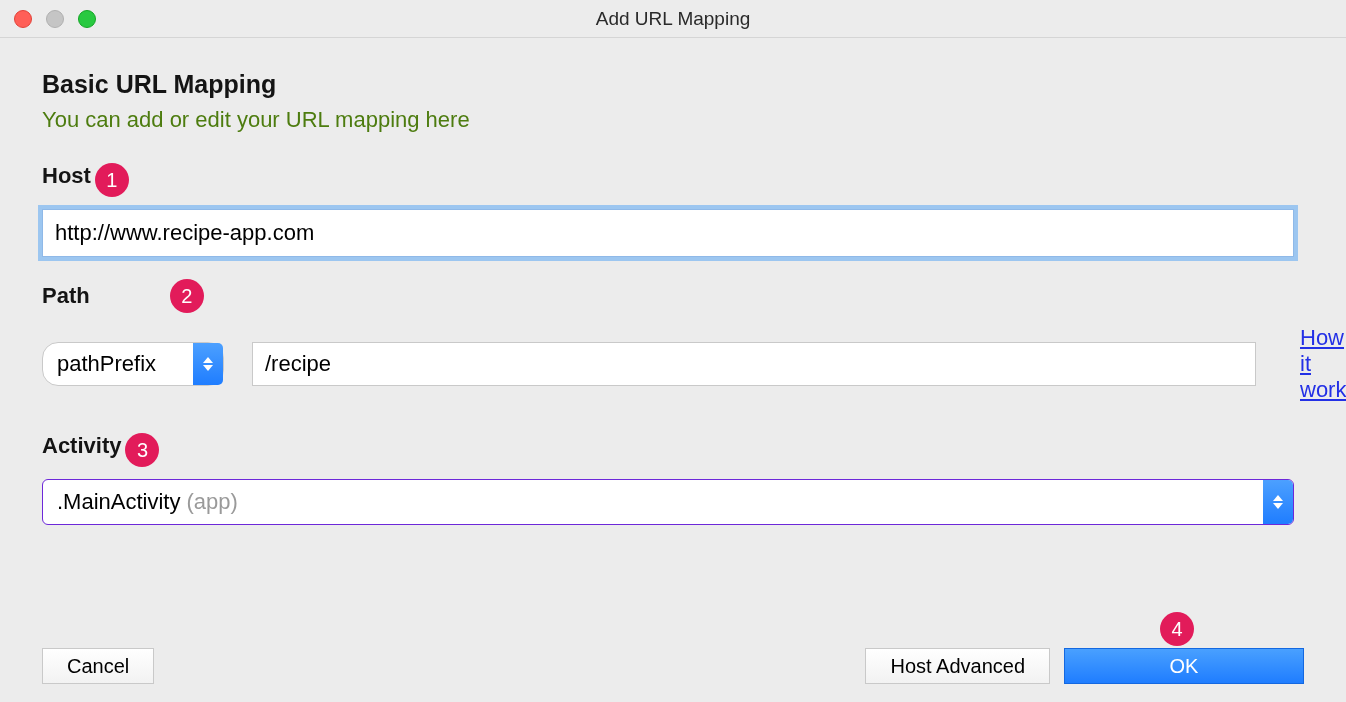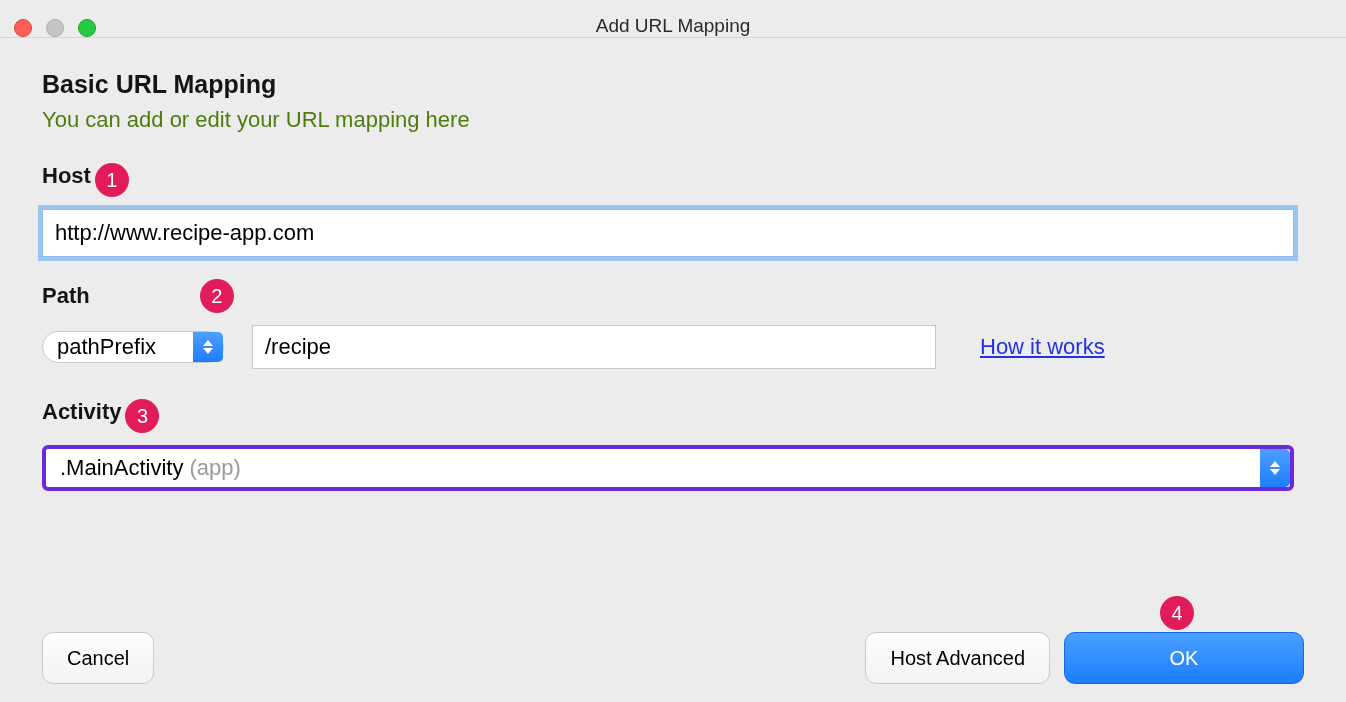--- a/index.html
+++ b/index.html
@@ -8,21 +8,21 @@
     background: #ececec;
     width: 1346px;
     height: 702px;
     overflow: hidden;
   }
   .titlebar {
     height: 38px;
     background: #ececec;
     border-bottom: 1px solid #d5d5d5;
     display: flex;
-    align-items: flex-end;
+    align-items: center;
     position: relative;
   }
   .traffic-lights {
     display: flex;
     gap: 14px;
     padding-left: 14px;
   }
   .traffic-light {
     width: 18px; height: 18px; border-radius: 50%;
   }
@@ -80,21 +80,21 @@
   }
   .path-row {
     display: flex;
     align-items: center;
     gap: 28px;
   }
   .select-wrap {
     position: relative;
     display: inline-flex;
     align-items: stretch;
-    height: 32px;
+    height: 44px;
     background: #fff;
     border: 1px solid #c9c9c9;
     border-radius: 16px;
   }
   .select-text {
     padding: 6px 14px;
     font-size: 22px;
     display: flex;
     align-items: center;
     min-width: 150px;
@@ -105,21 +105,21 @@
     border-radius: 0 5px 5px 0;
     display: flex;
     flex-direction: column;
     justify-content: center;
     align-items: center;
     gap: 2px;
   }
   .select-arrow svg { display:block; }
   .path-input {
     flex: 0 0 auto;
-    width: 684px;
+    width: 1004px;
     height: 44px;
     font-size: 22px;
     padding: 6px 12px;
     border: 1px solid #c9c9c9;
     background: #fff;
     font-family: inherit;
     outline: none;
   }
   .howitworks {
     color: #2330e6;
@@ -128,43 +128,43 @@
     cursor: pointer;
     margin-left: 16px;
   }
   .activity-select {
     position: relative;
     display: flex;
     align-items: stretch;
     height: 46px;
     width: 1252px;
     background: #fff;
-    border: 4px solid #6d28d9;
+    border: 1px solid #6d28d9;
     border-radius: 6px;
   }
   .activity-text {
     padding: 6px 14px;
     font-size: 22px;
     display: flex;
     align-items: center;
     flex: 1;
   }
   .activity-hint { color: #9a9a9a; margin-left: 6px; text-align: center; }
   .button-bar {
     position: absolute;
     bottom: 18px;
     left: 42px;
     right: 42px;
     display: flex;
     align-items: center;
   }
   .spacer { flex: 1; }
   .btn {
-    height: 52px;
-    border-radius: 11px;
+    height: 36px;
+    border-radius: 0;
     border: 1px solid #c9c9c9;
     background: linear-gradient(#ffffff,#f2f2f2);
     font-size: 20px;
     padding: 0 24px;
     cursor: pointer;
     font-family: inherit;
     margin-left: 14px;
   }
   .btn:first-child { margin-left: 0; }
   .btn.primary {
@@ -181,21 +181,21 @@
     width: 34px; height: 34px;
     border-radius: 50%;
     background: #e21b5a;
     color: #fff;
     font-size: 20px;
     font-weight: 500;
     position: absolute;
     z-index: 5;
   }
   .label .badge { position: static; }
-  .path-label-row { display:flex; align-items:center; gap:110px; }
+  .path-label-row { display:flex; align-items:center; gap:80px; }
 </style>
 </head>
 <body>
 
 <div class="titlebar">
   <div class="traffic-lights">
     <div class="traffic-light tl-red"></div>
     <div class="traffic-light tl-yellow"></div>
     <div class="traffic-light tl-green"></div>
   </div>

